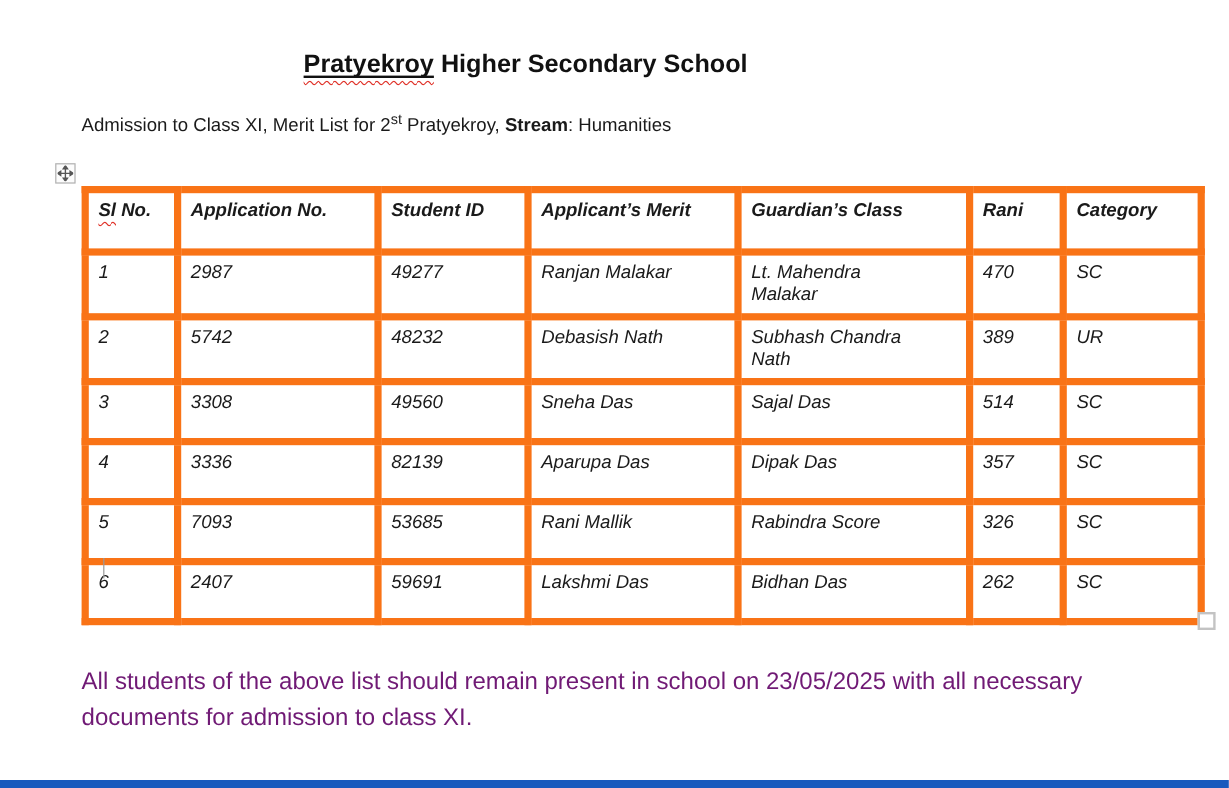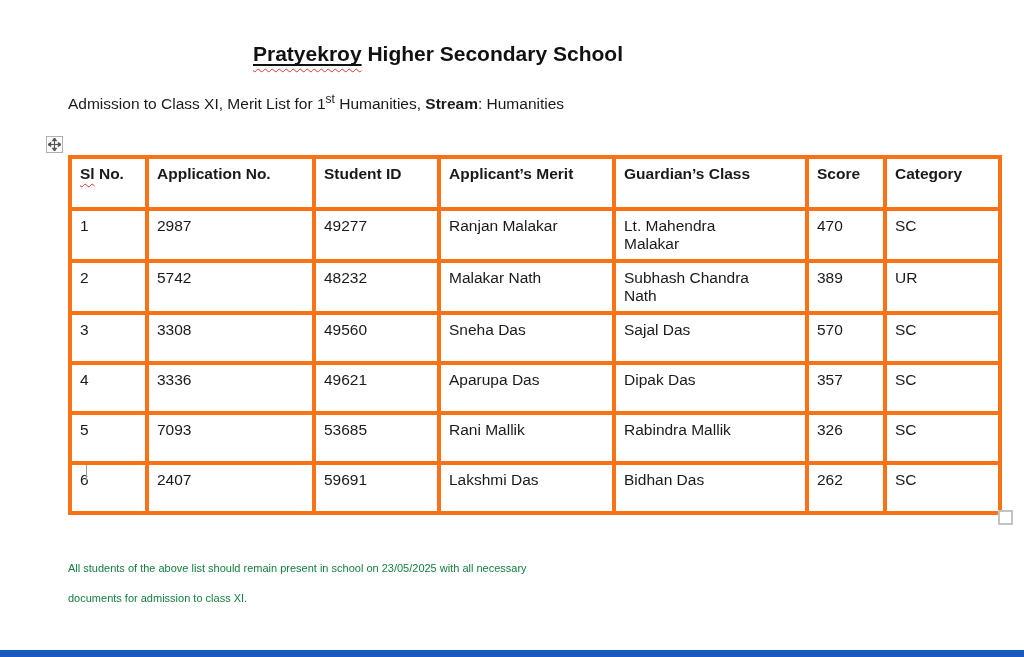--- a/index.html
+++ b/index.html
@@ -58,26 +58,27 @@
 
   table.merit {
     position: absolute;
     top: 155px; left: 68px;
     width: 932px;
     border-collapse: collapse;
     table-layout: fixed;
     font-size: 15.5px;
   }
   table.merit th, table.merit td {
-    border: 4px solid #f97316;
+    border: 6px solid #f97316;
     vertical-align: top;
     text-align: left;
     padding: 6px 8px;
     white-space: pre-line;
     overflow: hidden;
+    font-style: italic;
   }
   table.merit th { font-weight: bold; height: 52px; font-size: 15.5px; }
   table.merit td { height: 50px; }
 
   .resize-handle {
     position: absolute;
     top: 510px; left: 998px;
     width: 15px; height: 15px;
     border: 2px solid #c3c3c3;
     background: #ffffff;
@@ -87,42 +88,42 @@
     position: absolute;
     top: 465px; left: 86px;
     width: 1px; height: 17px;
     background: #9a9a9a;
   }
 
   .doc-footer {
     position: absolute;
     top: 553px; left: 68px;
     width: 860px;
-    font-size: 11px;
+    font-size: 20px;
     line-height: 30px;
     white-space: pre-line;
-    color: #15803d;
+    color: #701a75;
   }
 
   .status-bar-edge {
     position: absolute;
     bottom: 0; left: 0;
     width: 1024px; height: 7px;
     background: #185abd;
   }
 </style>
 </head>
 <body>
 
 <div class="doc-title">
   <span class="solid-underline"><span class="squiggle">Pratyekroy</span></span><span> Higher Secondary School</span>
 </div>
 
 <div class="doc-subtitle">
-  <span>Admission to Class XI, Merit List for 1</span><sup>st</sup><span> Humanities, </span><span class="bold">Stream</span><span>: Humanities</span>
+  <span>Admission to Class XI, Merit List for 2</span><sup>st</sup><span> Pratyekroy, </span><span class="bold">Stream</span><span>: Humanities</span>
 </div>
 
 <div class="move-handle">
   <span style="display:flex">
     <svg width="13" height="13" viewBox="0 0 16 16">
       <g stroke="#555" stroke-width="1.4" fill="#555">
         <line x1="8" y1="3" x2="8" y2="13"></line>
         <line x1="3" y1="8" x2="13" y2="8"></line>
         <path d="M8 0 L10.2 3.2 L5.8 3.2 Z"></path>
         <path d="M8 16 L10.2 12.8 L5.8 12.8 Z"></path>
@@ -143,69 +144,69 @@
       <col style="width: 78px;">
       <col style="width: 115px;">
     </colgroup>
   <thead>
     <tr id="header-row">
         <th><span class="squiggle-sm">Sl</span> No.</th>
         <th>Application No.</th>
         <th>Student ID</th>
         <th>Applicant’s Merit</th>
         <th>Guardian’s Class</th>
-        <th>Score</th>
+        <th>Rani</th>
         <th>Category</th>
       </tr>
   </thead>
   <tbody id="table-body">
       <tr>
         <td>1</td>
         <td>2987</td>
         <td>49277</td>
         <td>Ranjan Malakar</td>
         <td>Lt. Mahendra
 Malakar</td>
         <td>470</td>
         <td>SC</td>
       </tr>
       <tr>
         <td>2</td>
         <td>5742</td>
         <td>48232</td>
-        <td>Malakar Nath</td>
+        <td>Debasish Nath</td>
         <td>Subhash Chandra
 Nath</td>
         <td>389</td>
         <td>UR</td>
       </tr>
       <tr>
         <td>3</td>
         <td>3308</td>
         <td>49560</td>
         <td>Sneha Das</td>
         <td>Sajal Das</td>
-        <td>570</td>
+        <td>514</td>
         <td>SC</td>
       </tr>
       <tr>
         <td>4</td>
         <td>3336</td>
-        <td>49621</td>
+        <td>82139</td>
         <td>Aparupa Das</td>
         <td>Dipak Das</td>
         <td>357</td>
         <td>SC</td>
       </tr>
       <tr>
         <td>5</td>
         <td>7093</td>
         <td>53685</td>
         <td>Rani Mallik</td>
-        <td>Rabindra Mallik</td>
+        <td>Rabindra Score</td>
         <td>326</td>
         <td>SC</td>
       </tr>
       <tr>
         <td>6</td>
         <td>2407</td>
         <td>59691</td>
         <td>Lakshmi Das</td>
         <td>Bidhan Das</td>
         <td>262</td>

